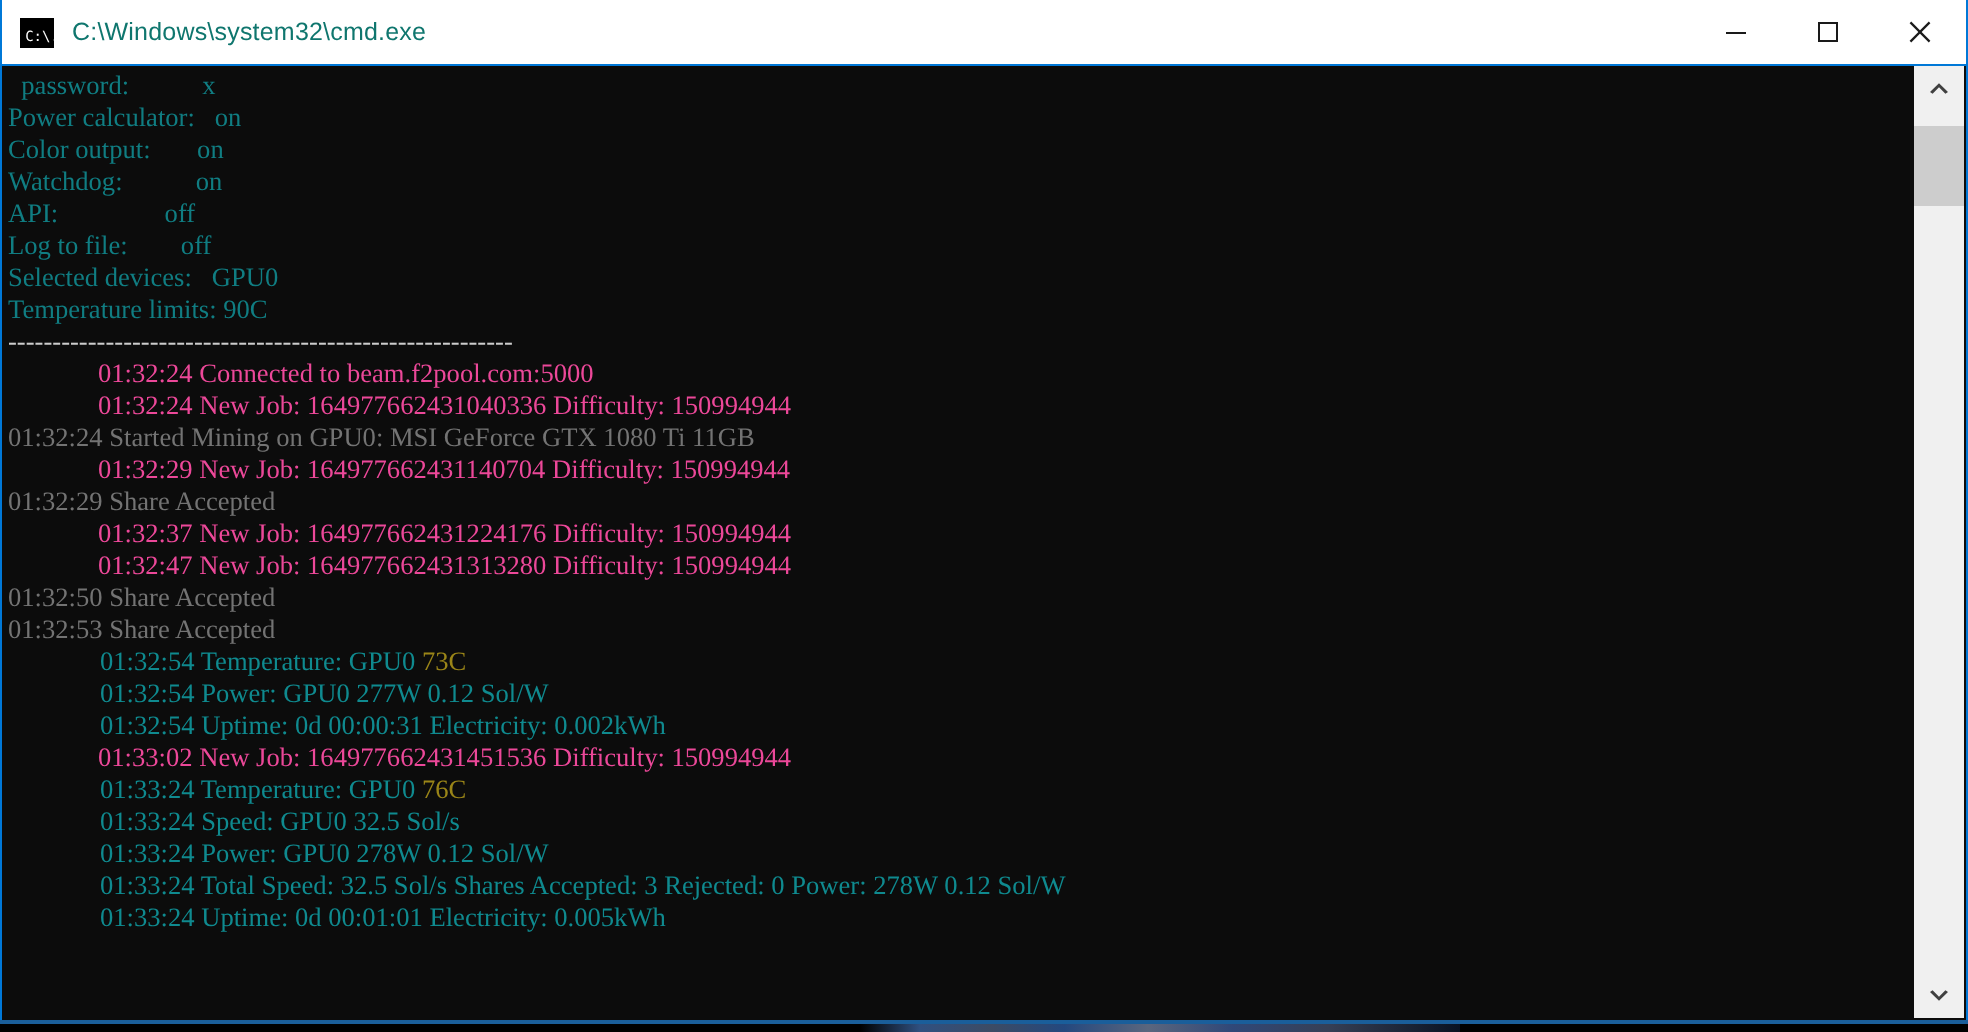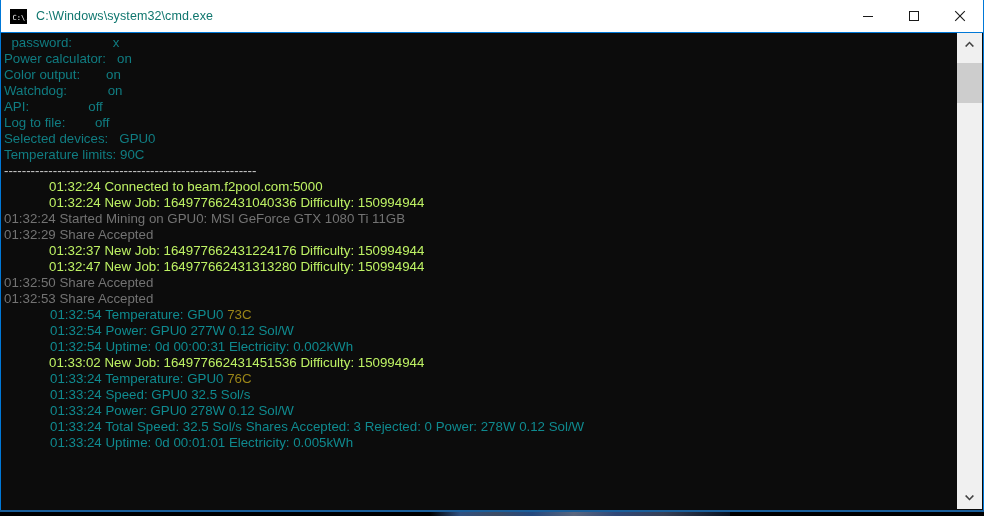--- a/index.html
+++ b/index.html
@@ -77,32 +77,32 @@
   }
   #console-inner {
     position: absolute;
     left: 0;
     top: 2px;
     width: 957px;
   }
   .line {
     height: 16px;
     line-height: 16px;
-    font-family: Liberation Sans, sans-serif;
+    font-family: Liberation Serif, serif;
     font-size: 13.3px;
     letter-spacing: 0px;
     white-space: pre;
     padding-left: 2px;
   }
   .c-white  { color: #cccccc; }
 
   
   .c-hdr { color: #107d82; }
   
-  .c-log { color: #bef264; padding-left: 47px; }
+  .c-log { color: #ec4899; padding-left: 47px; }
   
   .c-stat { color: #0f8a8f; padding-left: 48px; }
   
   .c-ok { color: #737373; }
   
   .c-warn { color: #9a8518; }
 
   
   #scrollbar {
     position: absolute;
@@ -220,20 +220,21 @@
           <div class="line c-hdr">API:                off</div>
           <div class="line c-hdr">Log to file:        off</div>
           <div class="line c-hdr">Selected devices:   GPU0</div>
           <div class="line c-hdr">Temperature limits: 90C</div>
         </div>
       <div id="separator-line" class="line c-white">---------------------------------------------------------</div>
       <div id="log-block">
           <div class="line c-log">01:32:24 Connected to beam.f2pool.com:5000</div>
           <div class="line c-log">01:32:24 New Job: 164977662431040336 Difficulty: 150994944</div>
           <div class="line c-ok">01:32:24 Started Mining on GPU0: MSI GeForce GTX 1080 Ti 11GB</div>
+          <div class="line c-log">01:32:29 New Job: 164977662431140704 Difficulty: 150994944</div>
           <div class="line c-ok">01:32:29 Share Accepted</div>
           <div class="line c-log">01:32:37 New Job: 164977662431224176 Difficulty: 150994944</div>
           <div class="line c-log">01:32:47 New Job: 164977662431313280 Difficulty: 150994944</div>
           <div class="line c-ok">01:32:50 Share Accepted</div>
           <div class="line c-ok">01:32:53 Share Accepted</div>
           <div class="line c-stat"><span>01:32:54 Temperature: GPU0 </span><span class="c-warn">73C</span></div>
           <div class="line c-stat">01:32:54 Power: GPU0 277W 0.12 Sol/W</div>
           <div class="line c-stat">01:32:54 Uptime: 0d 00:00:31 Electricity: 0.002kWh</div>
           <div class="line c-log">01:33:02 New Job: 164977662431451536 Difficulty: 150994944</div>
           <div class="line c-stat"><span>01:33:24 Temperature: GPU0 </span><span class="c-warn">76C</span></div>

